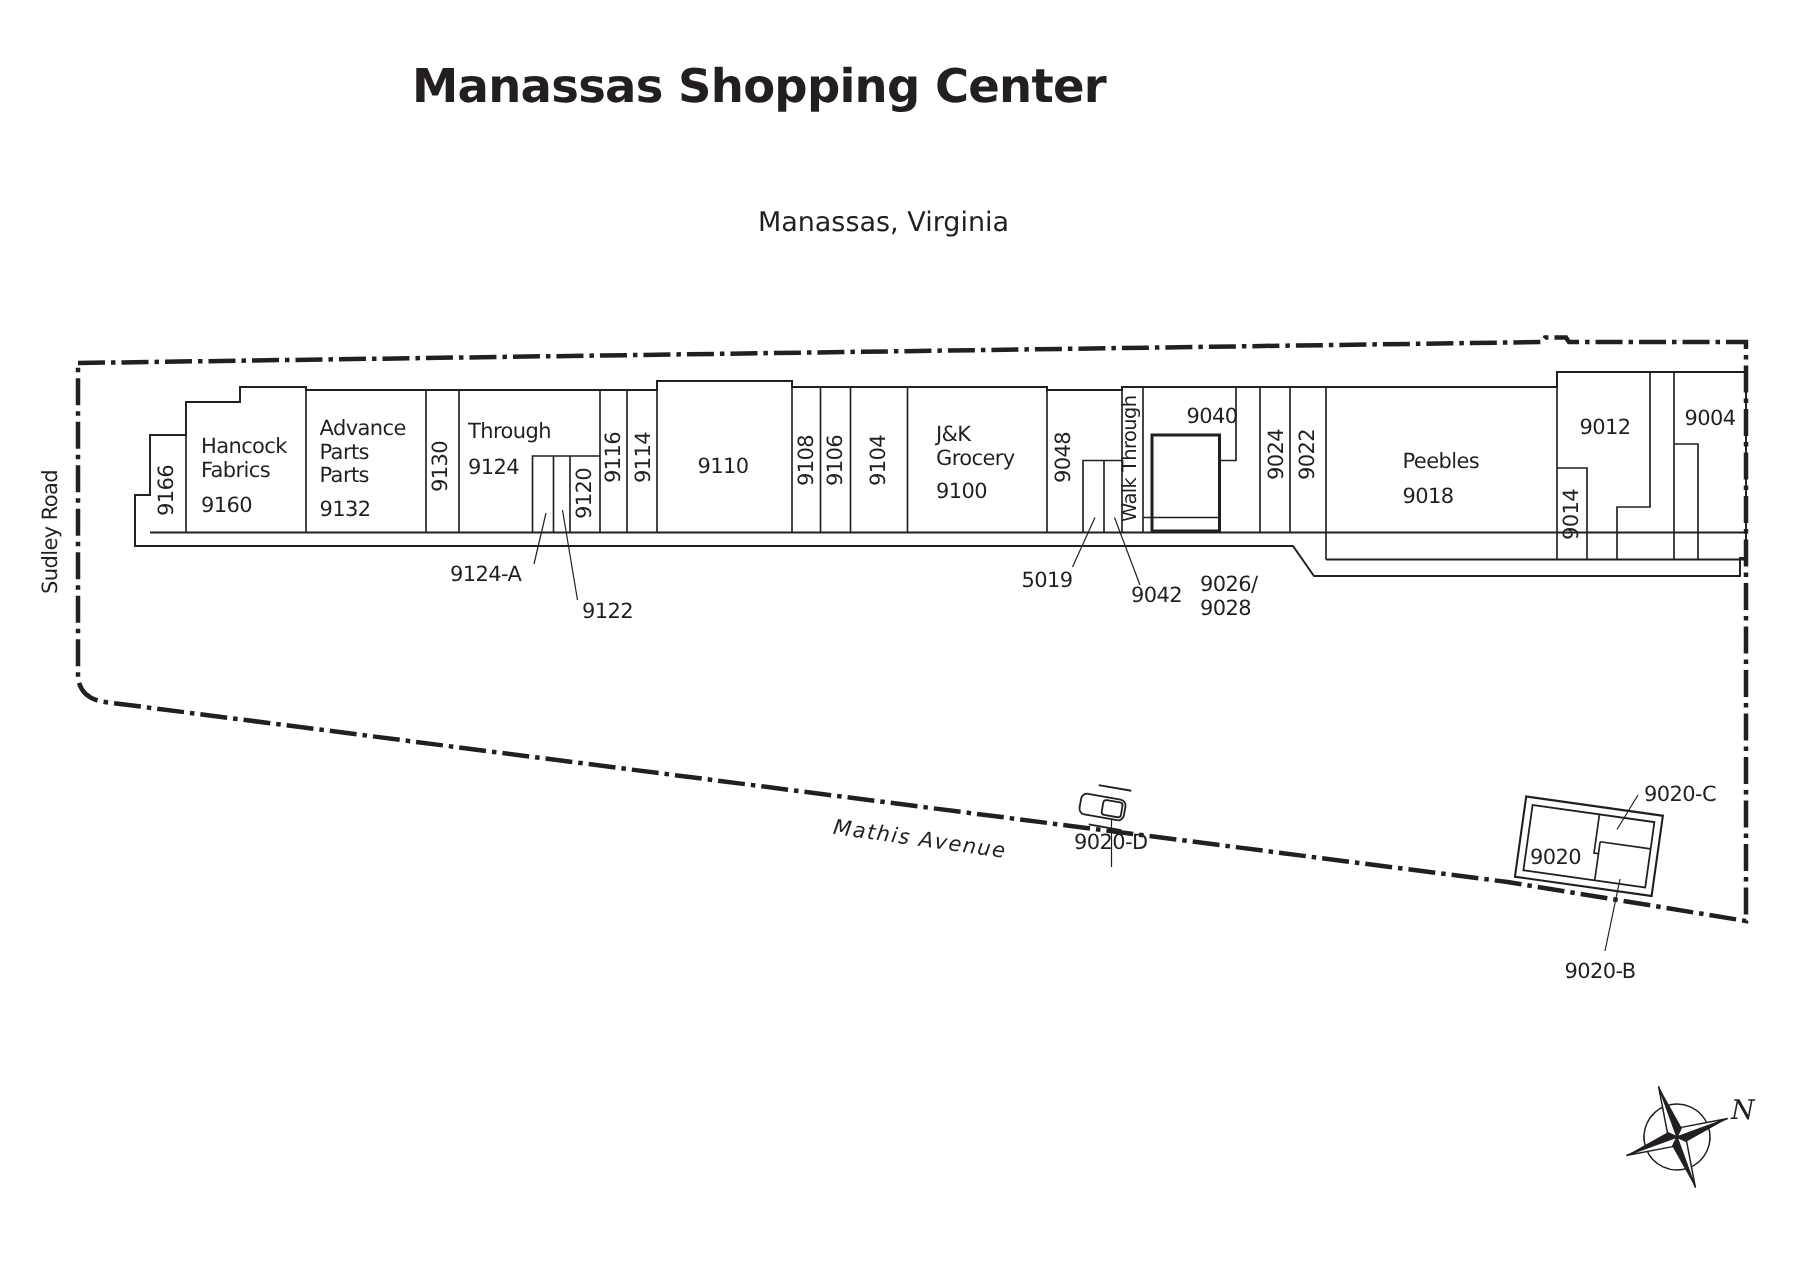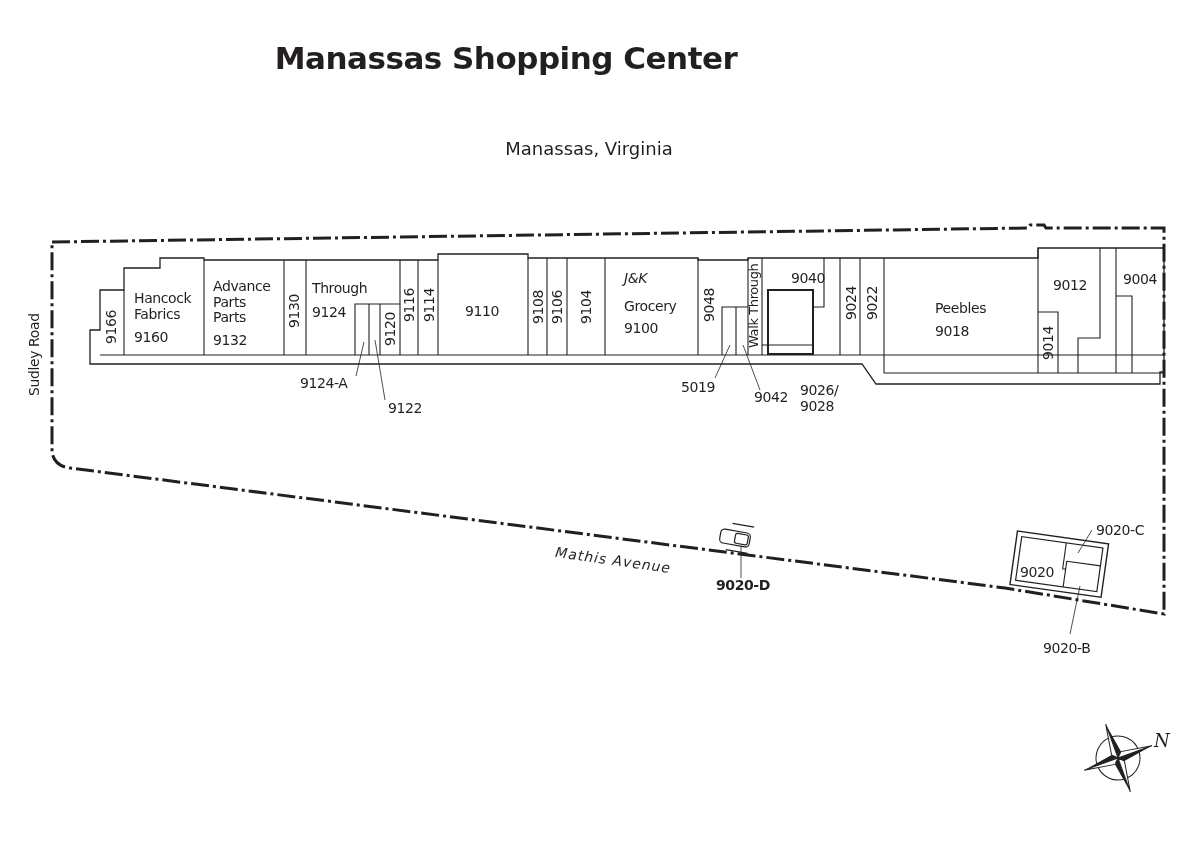--- a/index.html
+++ b/index.html
@@ -112,38 +112,38 @@
 <div class="lbl v" style="left:286px;top:328px;">9130</div>
 <div class="lbl" style="left:312px;top:280px;">Through</div>
 <div class="lbl" style="left:312px;top:304px;">9124</div>
 <div class="lbl v" style="left:382px;top:346px;">9120</div>
 <div class="lbl v" style="left:401px;top:322px;">9116</div>
 <div class="lbl v" style="left:421px;top:322px;">9114</div>
 <div class="lbl" style="left:465px;top:303px;">9110</div>
 <div class="lbl v" style="left:530px;top:324px;">9108</div>
 <div class="lbl v" style="left:549px;top:324px;">9106</div>
 <div class="lbl v" style="left:578px;top:324px;">9104</div>
-<div class="lbl" style="left:624px;top:270px;font-style:italic;">J&amp;K</div>
+<div class="lbl" style="left:624px;top:282px;">J&amp;K</div>
 <div class="lbl" style="left:624px;top:298px;">Grocery</div>
 <div class="lbl" style="left:624px;top:320px;">9100</div>
 <div class="lbl v" style="left:701px;top:322px;">9048</div>
 <div class="lbl v" style="left:746px;top:348px;font-size:13px;">Walk Through</div>
 <div class="lbl" style="left:791px;top:270px;">9040</div>
 <div class="lbl v" style="left:843px;top:320px;">9024</div>
 <div class="lbl v" style="left:864px;top:320px;">9022</div>
 <div class="lbl" style="left:935px;top:300px;">Peebles</div>
 <div class="lbl" style="left:935px;top:323px;">9018</div>
 <div class="lbl v" style="left:1040px;top:360px;">9014</div>
 <div class="lbl" style="left:1053px;top:277px;">9012</div>
 <div class="lbl" style="left:1123px;top:271px;">9004</div>
 
 <div class="lbl" style="left:300px;top:375px;">9124-A</div>
 <div class="lbl" style="left:388px;top:400px;">9122</div>
 <div class="lbl" style="left:681px;top:379px;">5019</div>
 <div class="lbl" style="left:754px;top:389px;">9042</div>
 <div class="lbl" style="left:800px;top:382px;">9026/</div>
 <div class="lbl" style="left:800px;top:398px;text-align:center;">9028</div>
-<div class="lbl" style="left:716px;top:577px;font-weight:bold;">9020-D</div>
+<div class="lbl" style="left:716px;top:554px;">9020-D</div>
 <div class="lbl" style="left:1020px;top:564px;">9020</div>
 <div class="lbl" style="left:1096px;top:522px;">9020-C</div>
 <div class="lbl" style="left:1043px;top:640px;">9020-B</div>
 
 <div class="lbl" style="left:1154px;top:733px;font-family:'DejaVu Serif',serif;font-style:italic;font-size:18px;">N</div>
 
 </body></html>

